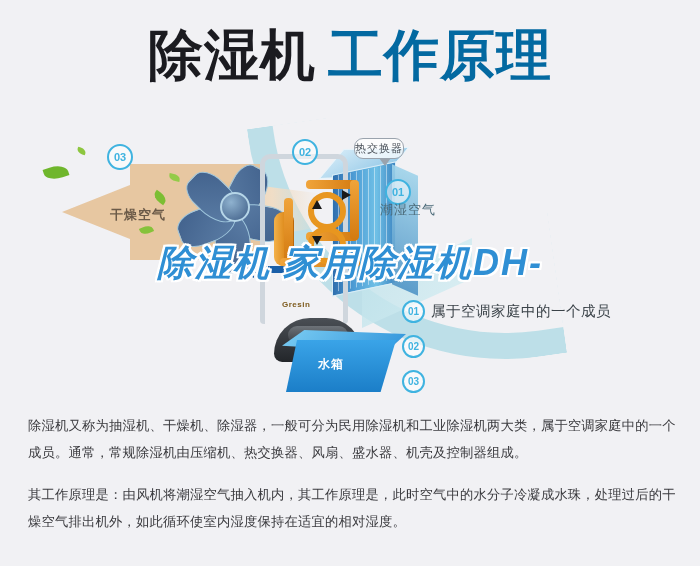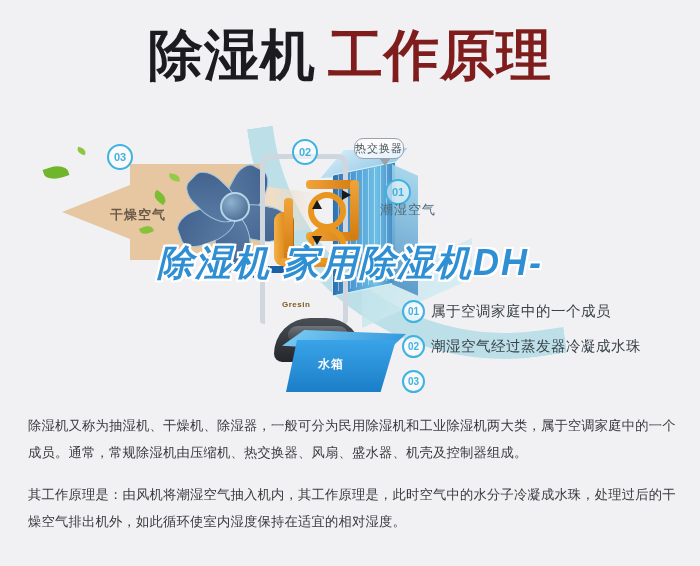--- a/index.html
+++ b/index.html
@@ -16,21 +16,21 @@
     position:absolute;left:0;top:28px;width:700px;
     text-align:center;
     white-space:nowrap;
   }
   .title-a,.title-b{
     font-size:55px;font-weight:700;letter-spacing:1px;
     font-family:"Liberation Sans","DejaVu Sans",sans-serif;
     line-height:1;
   }
   .title-a{color:#1b1b20;}
-  .title-b{color:#7f1d1d;margin-left:12px;}
+  .title-b{color:#0369a1;margin-left:12px;}
 
   
   .stage{position:absolute;left:0;top:118px;width:700px;height:282px;overflow:hidden;}
 
   
   .swoosh{
     position:absolute;right:150px;top:-10px;width:260px;height:240px;
     border-radius:0 0 0 260px;
     border-left:26px solid #b5dde6;
     border-bottom:26px solid #b5dde6;
@@ -316,21 +316,20 @@
     <div class="callout">热交换器</div>
     <div class="moist-label">潮湿空气</div>
 
     <div class="bullets">
       <div class="bline">
         <span class="badge-s">01</span>
         <span class="btxt">属于空调家庭中的一个成员</span>
       </div>
       <div class="bline">
         <span class="badge-s">02</span>
-        <span class="btxt">潮湿空气经过蒸发器冷凝成水珠</span>
       </div>
       <div class="bline">
         <span class="badge-s">03</span>
       </div>
     </div>
   </div>
 
   <div class="watermark">
     <div class="wm-line">除湿机 家用除湿机DH-</div>
   </div>

